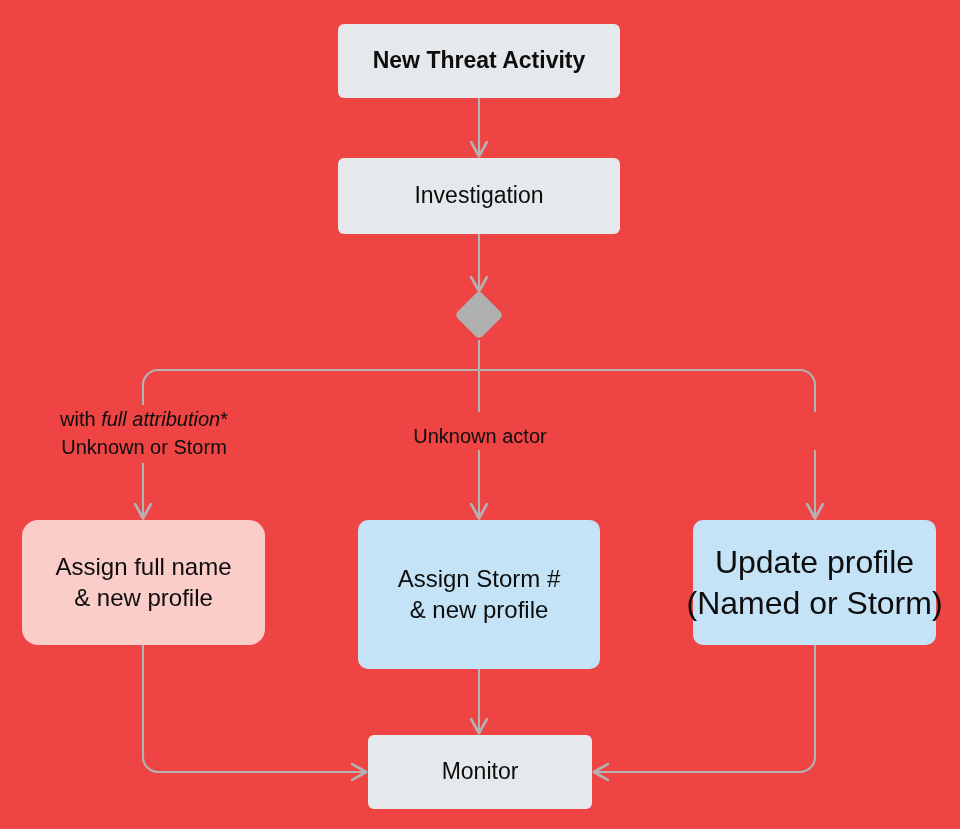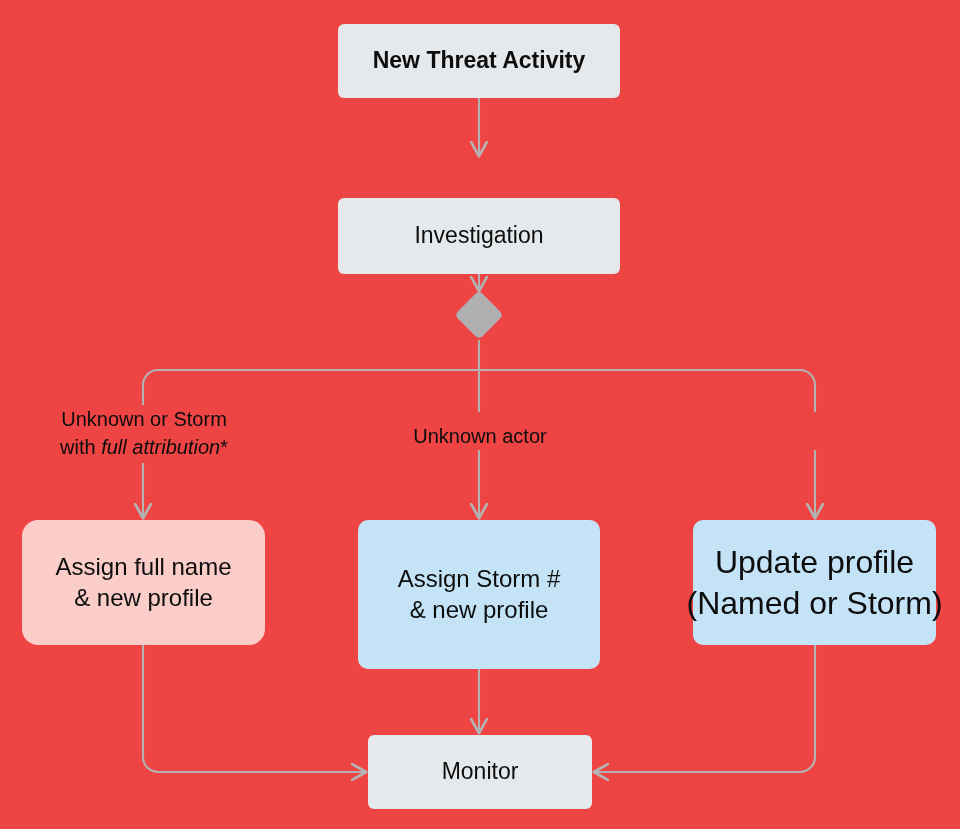--- a/index.html
+++ b/index.html
@@ -41,21 +41,21 @@
   .node-pink   { background: #facdc9; border-radius: 16px; }
   .node-blue   { background: #c5e3f7; border-radius: 10px; }
 
   
   #node-new-threat-activity {
     left: 338px; top: 24px; width: 282px; height: 74px;
     font-size: 23px; font-weight: 700;
   }
   #node-investigation {
     left: 338px; top: 158px; width: 282px; height: 76px;
-    font-size: 23px; font-weight: 400; margin-top: 40px;
+    font-size: 23px; font-weight: 400;
   }
   #node-assign-full-name {
     left: 22px; top: 520px; width: 243px; height: 125px;
     font-size: 24px; font-weight: 400;
   }
   #node-assign-storm {
     left: 358px; top: 520px; width: 242px; height: 149px;
     font-size: 24px; font-weight: 400;
   }
   #node-update-profile {
@@ -152,20 +152,20 @@
   <div class="node node-blue" id="node-update-profile">
     <span class="node-line">Update profile</span>
     <span class="node-line">(Named or Storm)</span>
   </div>
 
   <div class="node node-gray" id="node-monitor">
     <span class="node-line">Monitor</span>
   </div>
 
   <div class="branch-label" id="label-unknown-or-storm">
+    <div><span>with </span><span class="italic">full attribution</span><span>*</span></div>
     <div>Unknown or Storm</div>
-    <div><span>with </span><span class="italic">full attribution</span><span>*</span></div>
   </div>
 
   <div class="branch-label" id="label-unknown-actor">Unknown actor</div>
 
 
 </div>
 
 </body></html>

